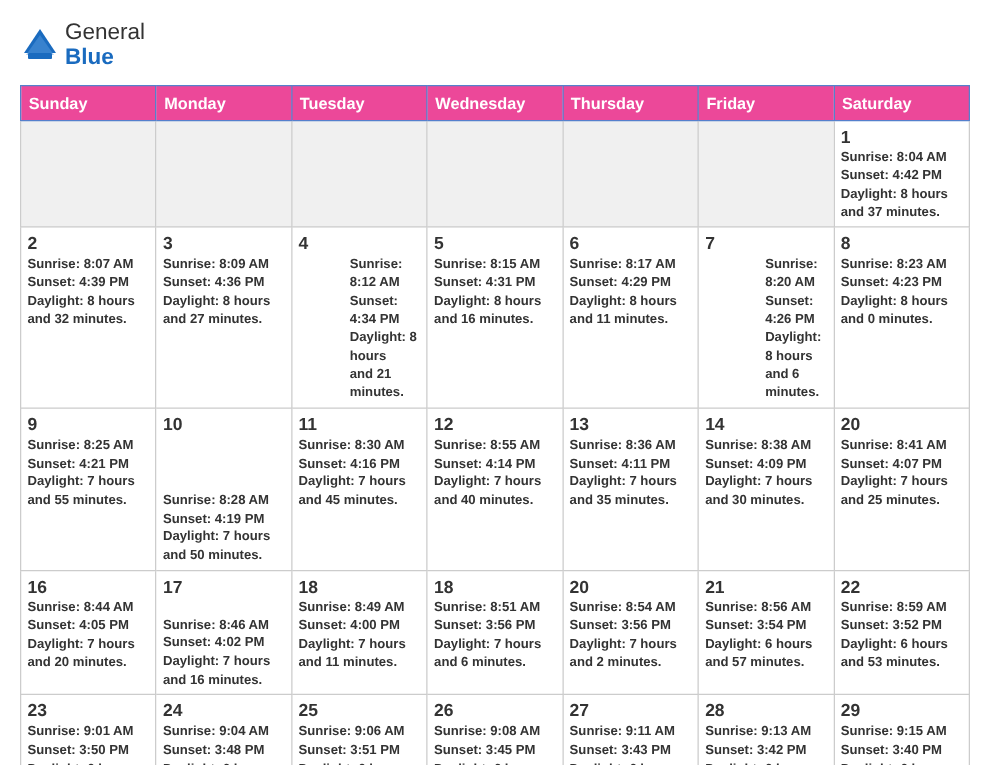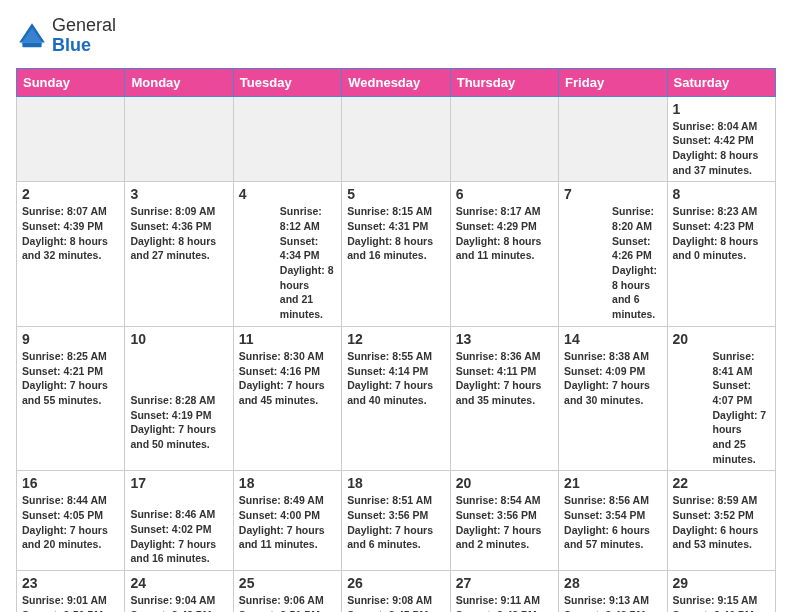--- a/index.html
+++ b/index.html
@@ -224,21 +224,21 @@
         </td>
         <td>
           <div class="day-number">14</div>
           <div class="day-info" style="white-space: pre-line;">Sunrise: 8:38 AM
 Sunset: 4:09 PM
 Daylight: 7 hours
 and 30 minutes.</div>
         </td>
         <td>
           <div class="day-number">20</div>
-          <div class="day-info" style="white-space: pre-line; margin-left: 40px;">Sunrise: 8:41 AM
+          <div class="day-info" style="white-space: pre-line;">Sunrise: 8:41 AM
 Sunset: 4:07 PM
 Daylight: 7 hours
 and 25 minutes.</div>
         </td>
       </tr>
       <tr>
         <td>
           <div class="day-number">16</div>
           <div class="day-info" style="white-space: pre-line;">Sunrise: 8:44 AM
 Sunset: 4:05 PM

